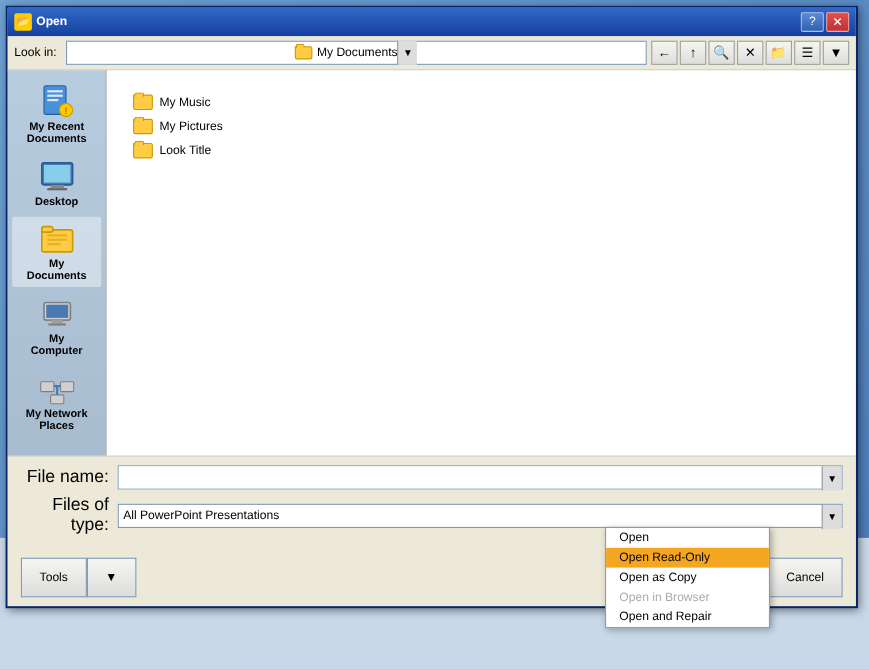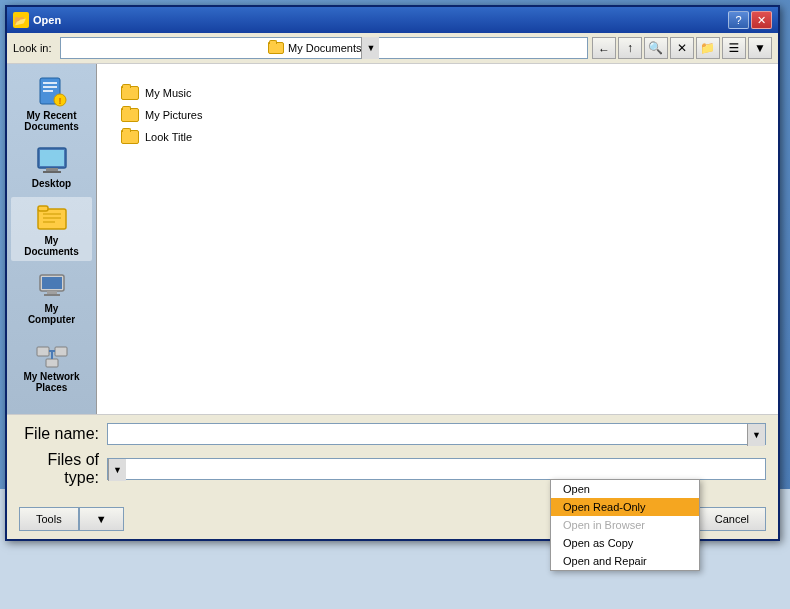--- a/index.html
+++ b/index.html
@@ -322,21 +322,21 @@
       padding: 6px 12px 8px;
       background: #ece9d8;
     }
 
     .tools-btn-group {
       display: flex;
       gap: 0;
     }
 
     .btn {
-      height: 24px;
+      height: 36px;
       padding: 0 16px;
       border: 1px solid #7f9db9;
       background: linear-gradient(to bottom, #f5f5f0, #ddd);
       cursor: pointer;
       font-size: 11px;
       font-family: Tahoma, Arial, sans-serif;
     }
 
     .btn-split-group {
       display: flex;
@@ -522,20 +522,21 @@
     <div class="form-row">
       <span class="form-label">File name:</span>
       <div class="form-input-wrapper">
         <input class="form-input-text" type="text" value="" style="">
         <div class="form-input-arrow">▼</div>
       </div>
     </div>
     <div class="form-row">
       <span class="form-label">Files of type:</span>
       <div class="form-input-wrapper">
+        <span class="form-input-text" style="display:flex;align-items:center;font-size:11px;">All PowerPoint Presentations</span>
         <div class="form-input-arrow">▼</div>
       </div>
     </div>
   </div>
 
   <div class="btn-row">
     <div class="tools-btn-group">
       <button class="btn">Tools</button>
       <button class="btn">▼</button>
     </div>
@@ -550,22 +551,22 @@
 
 </div>
 
 <div class="context-menu">
   <div class="ctx-item">
     <span>Open</span>
   </div>
   <div class="ctx-item highlighted">
     <span>Open Read-Only</span>
   </div>
+  <div class="ctx-item">
+    <span>Open as Copy</span>
+  </div>
   <div class="ctx-item disabled">
     <span>Open in Browser</span>
   </div>
   <div class="ctx-item">
-    <span>Open as Copy</span>
-  </div>
-  <div class="ctx-item">
     <span>Open and Repair</span>
   </div>
 </div>
 
 </body></html>

